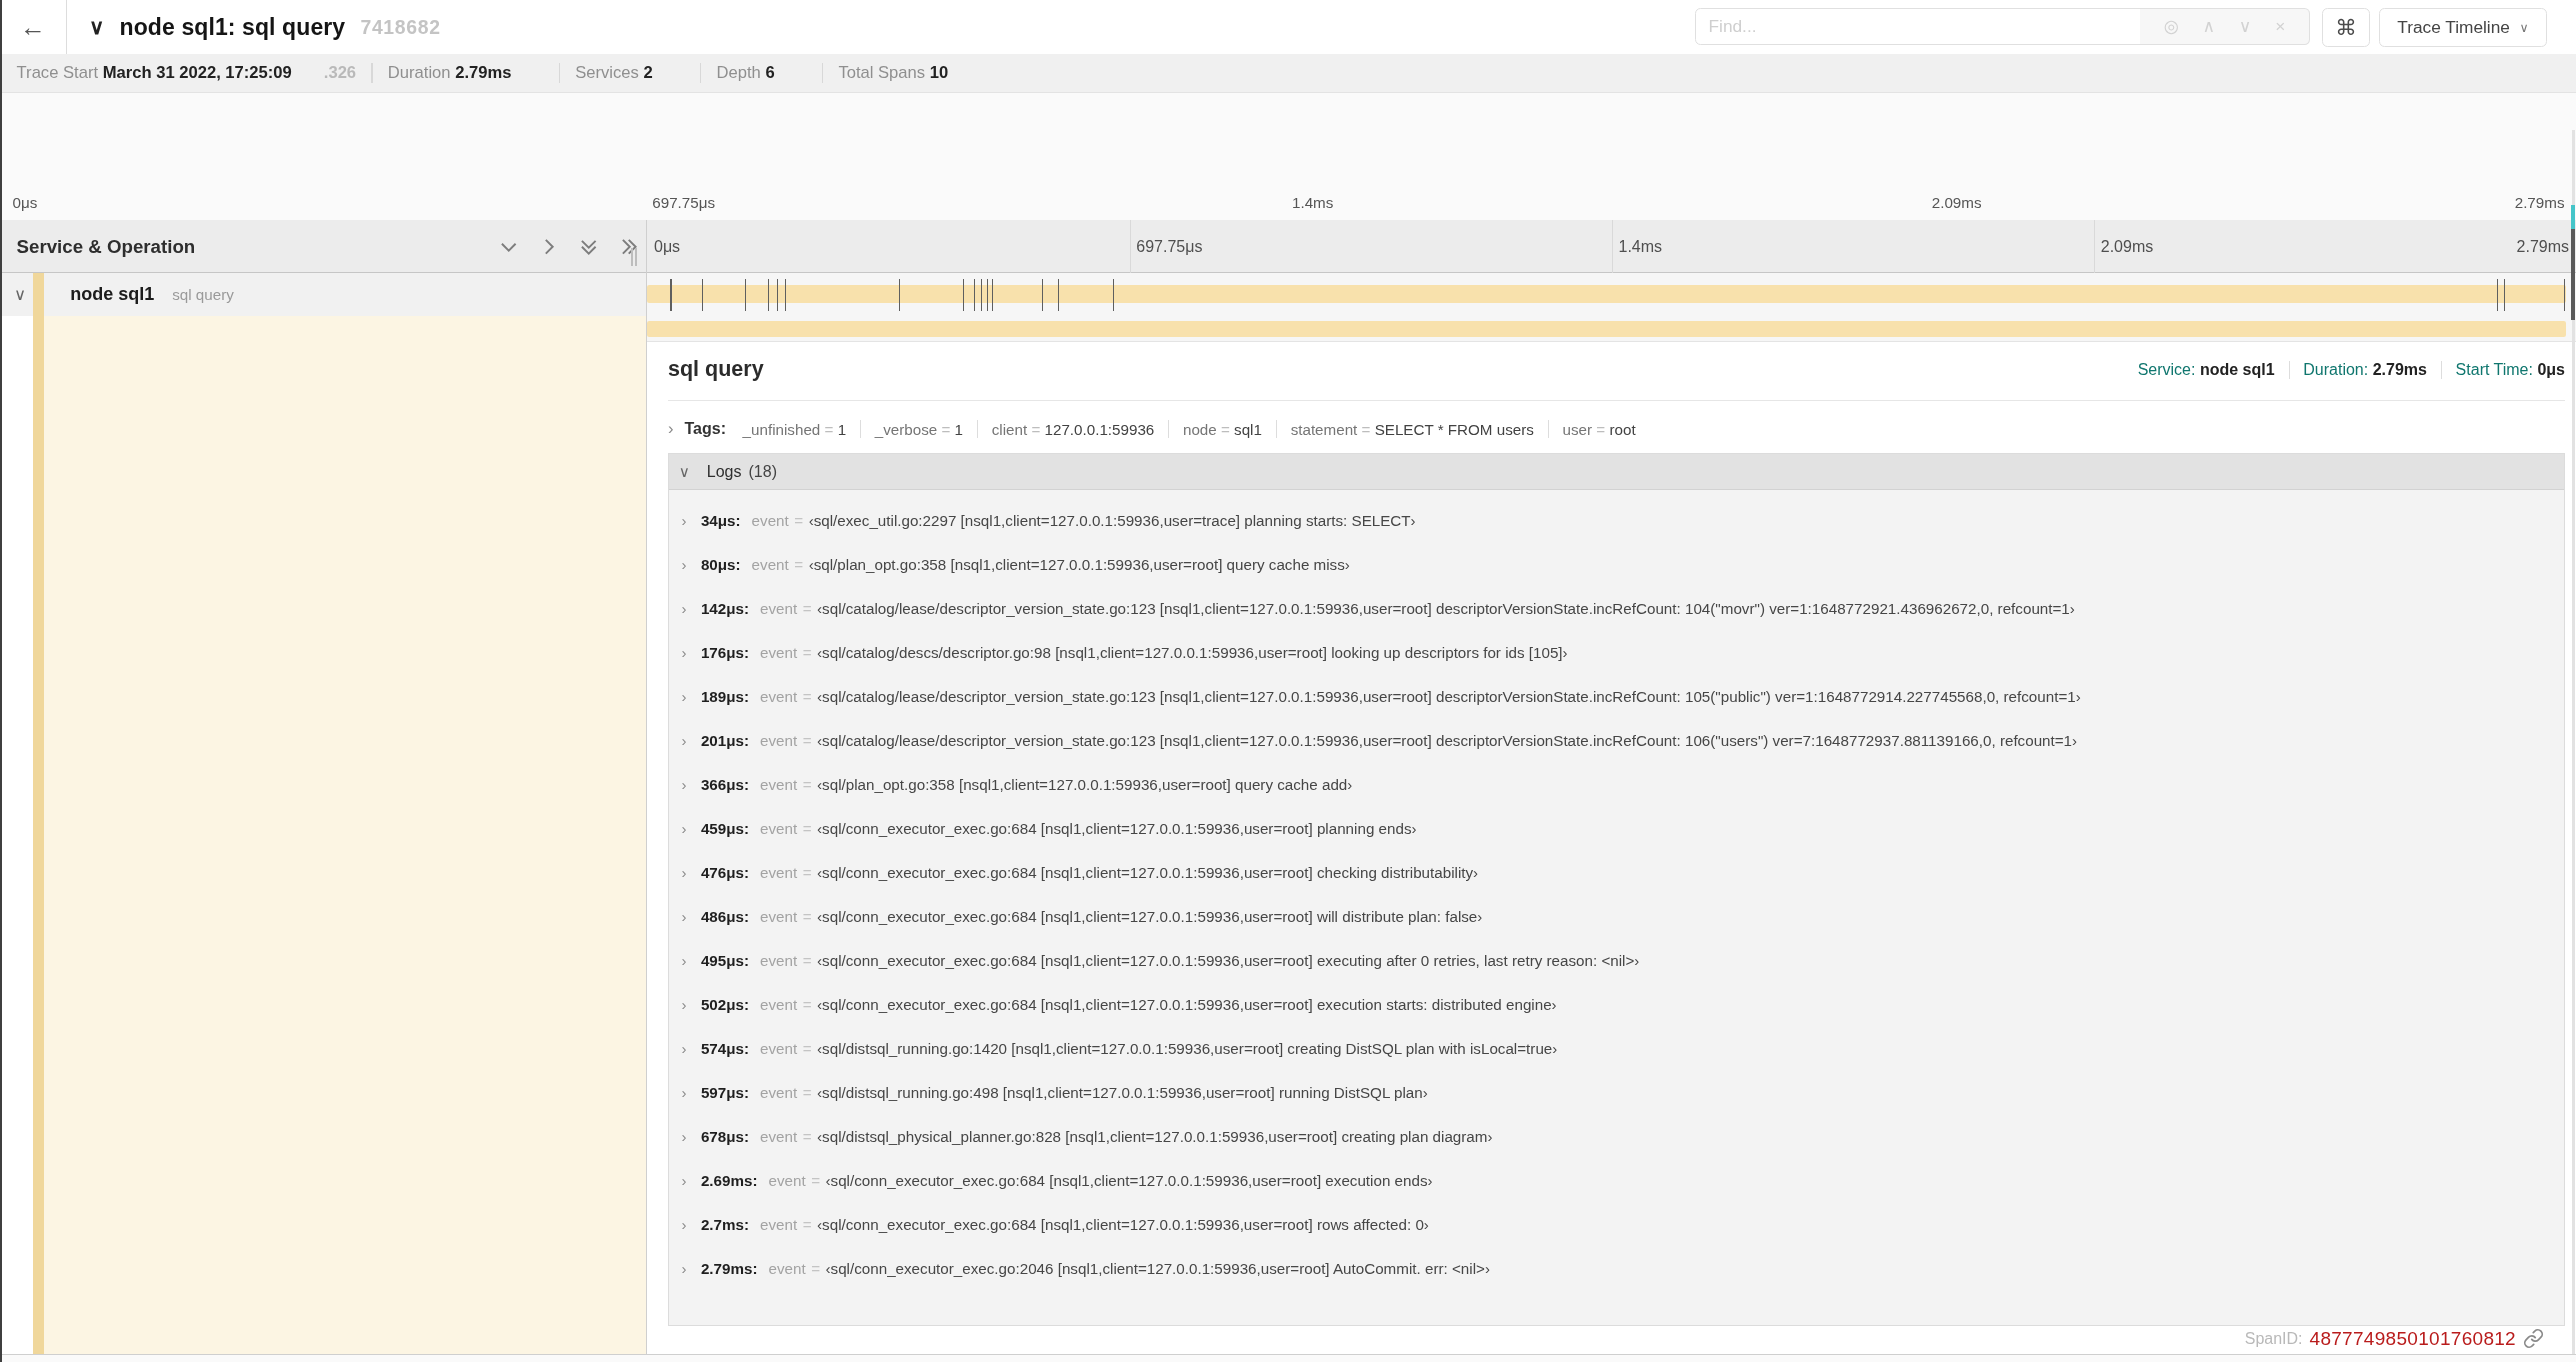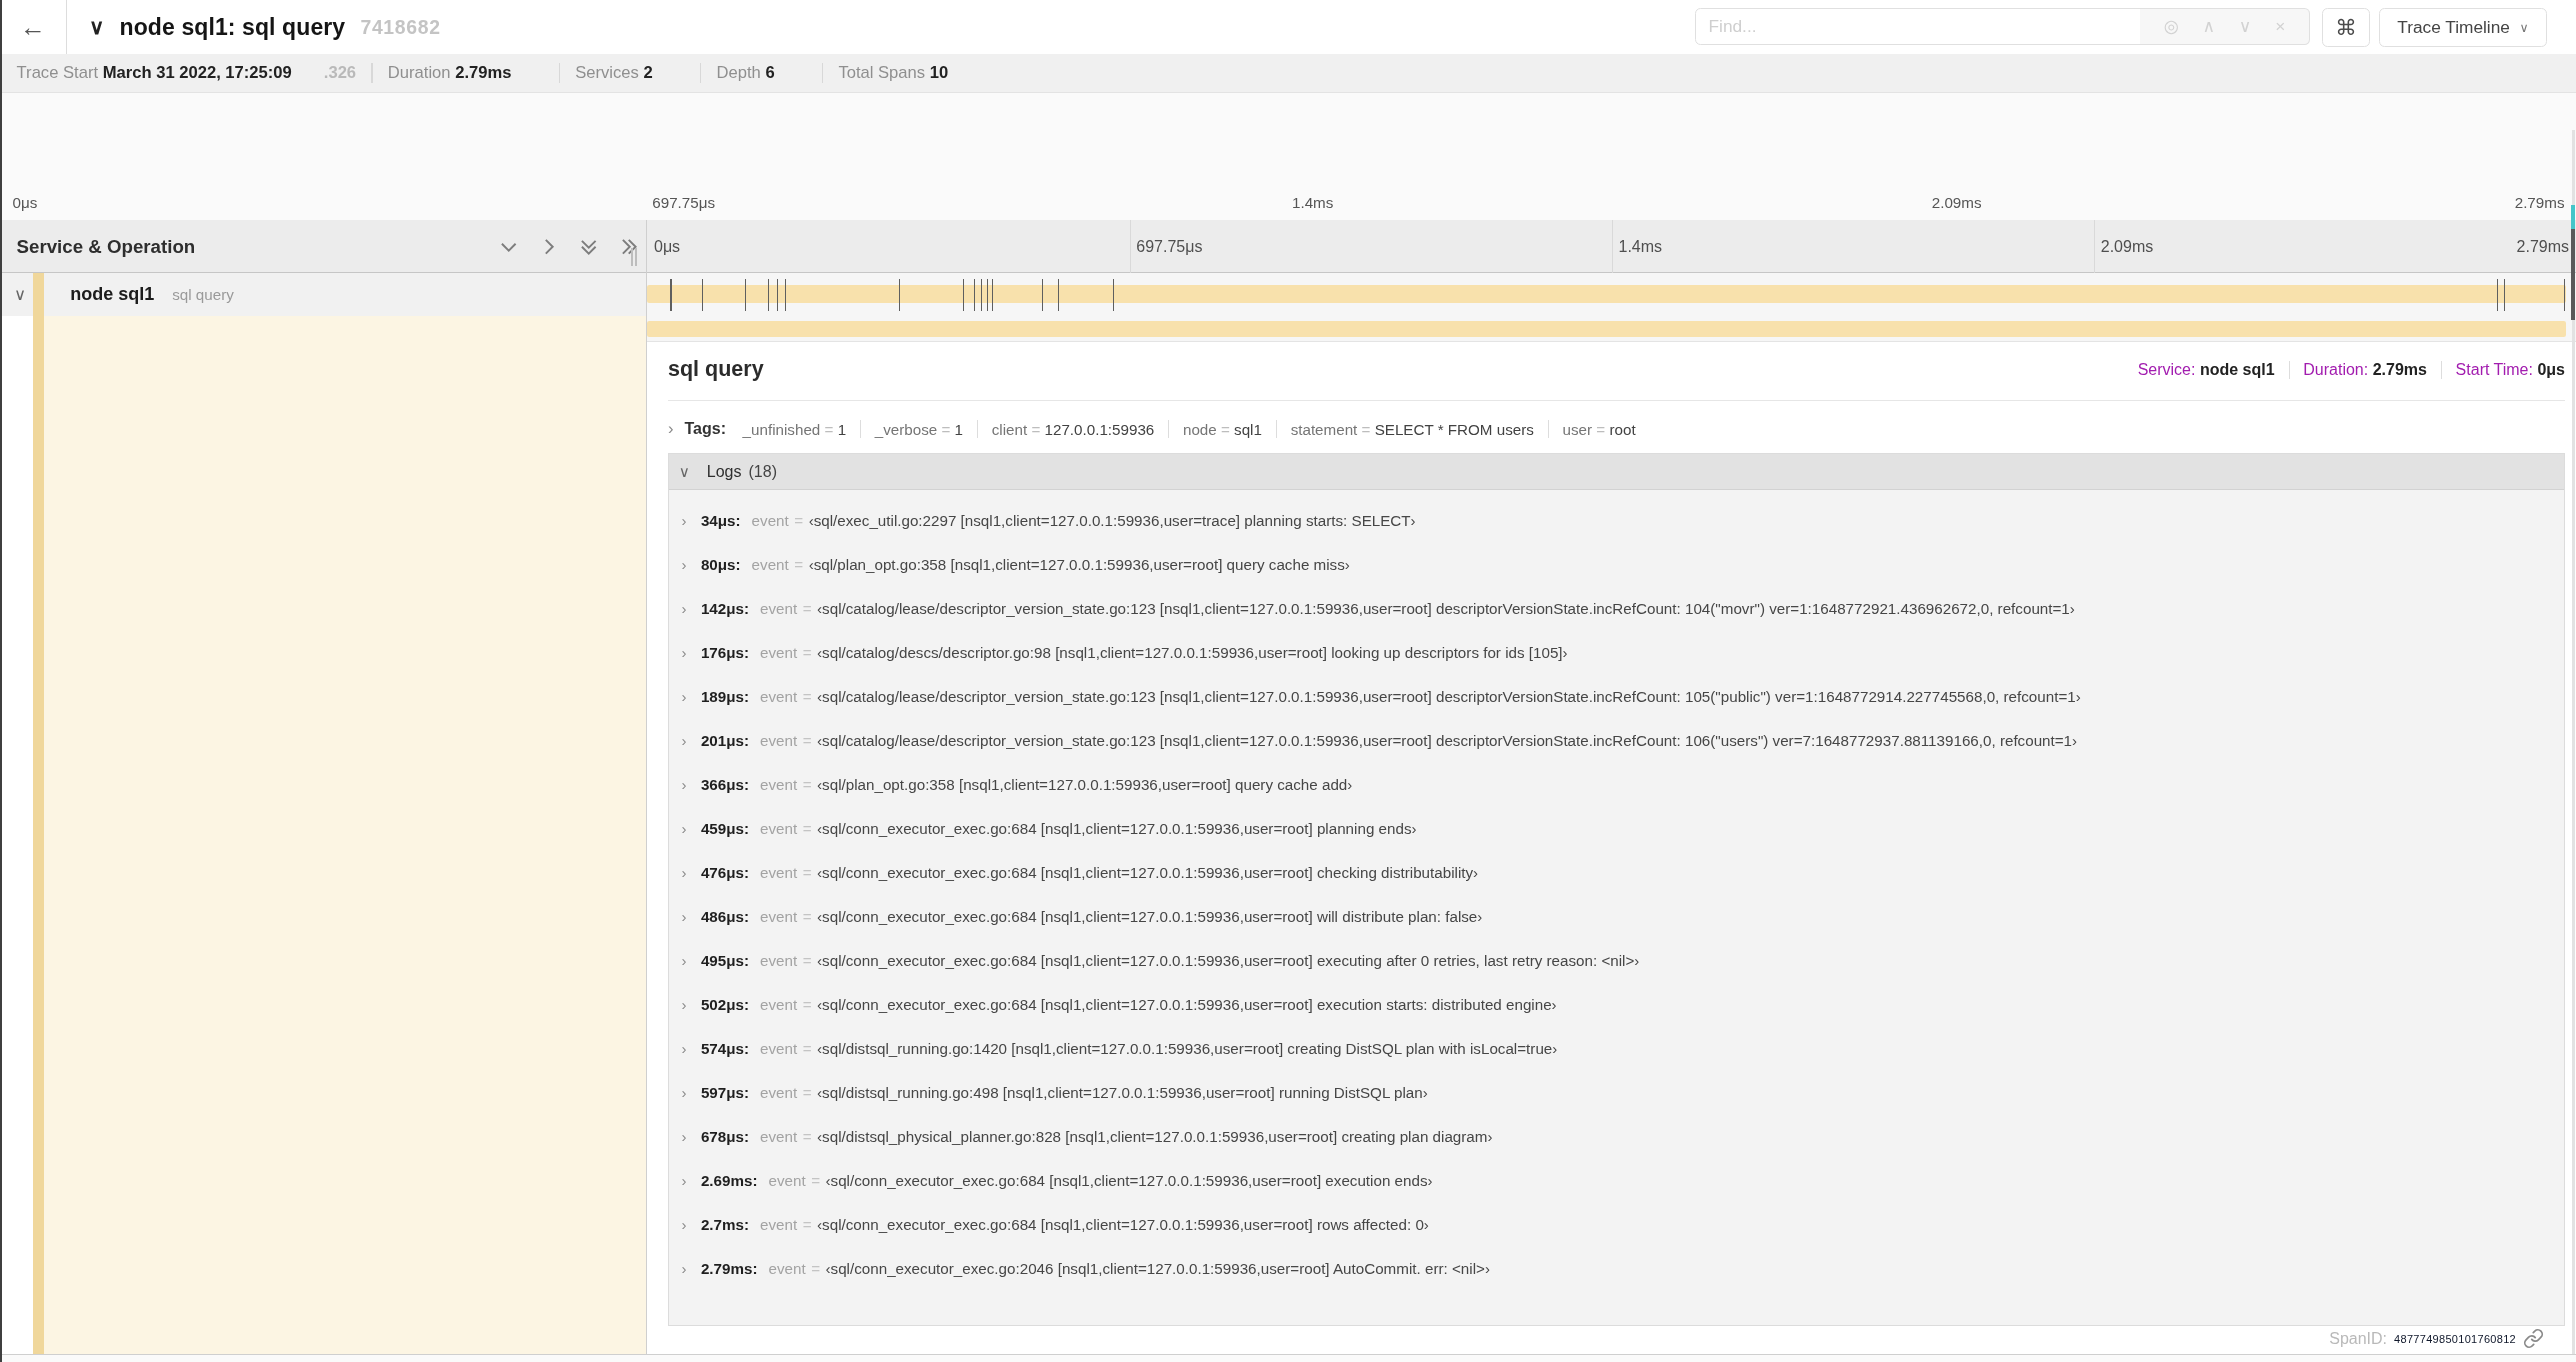--- a/index.html
+++ b/index.html
@@ -61,21 +61,21 @@
   .row2{left:0;top:316px;width:2576px;height:25px;}
   .row2-left{left:44px;top:0;width:602px;height:25px;}
   .row2-right{left:647px;top:0;width:1929px;height:25px;background:#f6f6f6;}
   .row2-bar{position:absolute;left:0;top:4.8px;width:1919px;height:16px;border-radius:2.1px;}
   
   .detail-left{left:44px;top:341px;width:602px;height:1014px;}
   .detail-panel{left:647px;top:341px;width:1929px;height:1014px;background:#fff;border-top:0.7px solid #e4e4e4;box-sizing:border-box;}
   .d-head{left:21px;top:9.7px;width:1897px;height:36px;display:flex;align-items:center;}
   .d-title{font-size:21.5px;font-weight:bold;color:#2b2b2b;}
   .d-meta{margin-left:auto;display:flex;align-items:center;font-size:16px;white-space:pre;}
-  .d-meta .m-label{color:#a21caf;}
+  .d-meta .m-label{color:#0f766e;}
   .d-meta .m-value{color:#222;font-weight:bold;}
   .d-meta .m-sep{width:0.7px;height:18px;background:#ddd;margin:0 14px;}
   .d-hr{left:21px;top:58px;width:1897px;height:0.7px;background:#e6e6e6;}
   .tags-row{left:21px;top:71px;width:1897px;height:32px;display:flex;align-items:center;cursor:pointer;}
   .tags-chev{font-size:16.6px;color:#8a8a8a;margin-right:11px;}
   .tags-label{font-size:16px;font-weight:bold;color:#333;margin-right:16.6px;}
   .tag-pill{display:flex;align-items:center;font-size:15.2px;white-space:pre;}
   .tag-key{color:#757575;}
   .tag-eq{color:#bdbdbd;}
   .tag-val{color:#424242;}
@@ -88,21 +88,21 @@
   .logs-body{left:0;top:36px;width:100%;height:835px;padding-top:8.3px;box-sizing:border-box;}
   .log-row{height:44px;display:flex;align-items:center;padding-left:12.5px;white-space:nowrap;overflow:hidden;cursor:pointer;}
   .log-chev{font-size:15.2px;color:#8a8a8a;width:19.4px;flex:none;}
   .log-t{font-size:15.2px;font-weight:bold;color:#1f1f1f;margin-right:11px;}
   .log-key{font-size:15.2px;color:#a3a3a3;}
   .log-eq{font-size:15.2px;color:#c4c4c4;margin:0 5.5px;}
   .log-val{font-size:15.2px;color:#464646;}
   .logs-note{margin-top:4.2px;padding-left:12.5px;font-size:13px;color:#ababab;}
   .spanid-row{left:0;top:979px;width:1908px;height:35px;display:flex;align-items:center;justify-content:flex-end;gap:7px;padding-right:11px;box-sizing:border-box;}
   .spanid-label{font-size:16px;color:#b9b9b9;}
-  .spanid-value{font-size:11px;color:#0f172a;letter-spacing:0.3px;text-align:right;}
+  .spanid-value{font-size:19px;color:#b91c1c;letter-spacing:0.3px;text-align:right;}
   .panel-bottom{left:0;top:1354px;width:2576px;height:8.3px;background:#fafafa;border-top:0.7px solid #cfcfcf;box-sizing:border-box;}
   
   .left-edge{left:0;top:0;width:2.1px;height:1363px;background:#3f3f3f;}
   .right-rail{left:2572px;top:130px;width:2.8px;height:1224px;background:#e2e2e2;}
   .right-rail-teal{left:2571px;top:205px;width:4.2px;height:23.5px;}
   .right-rail-dark{left:2571px;top:229px;width:4.2px;height:91px;background:#5a5a5a;}
 </style>
 </head>
 <body>
 

